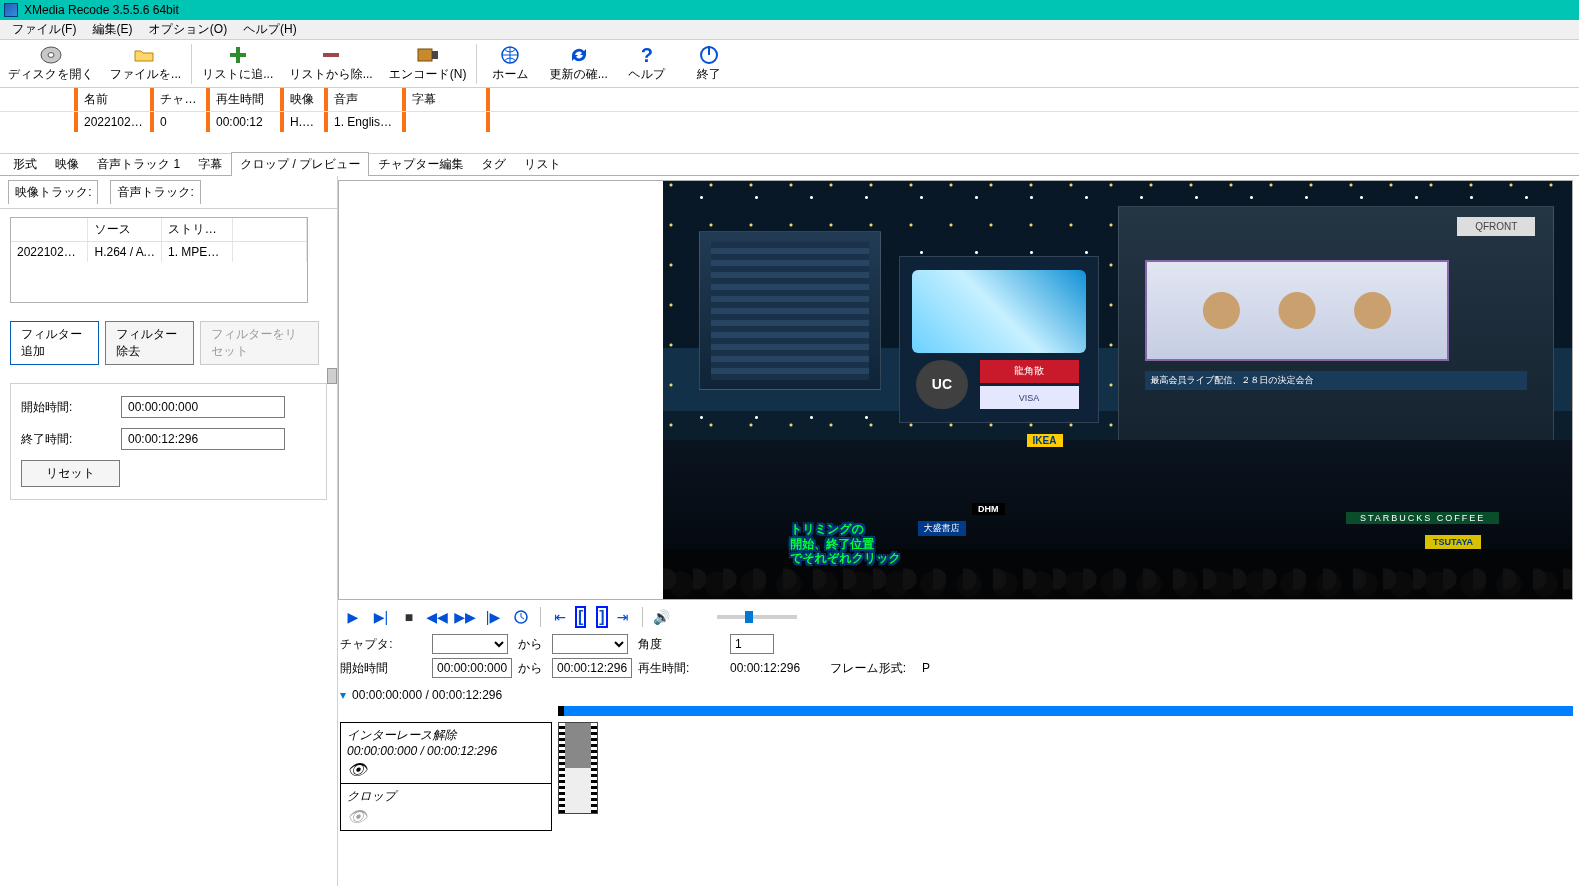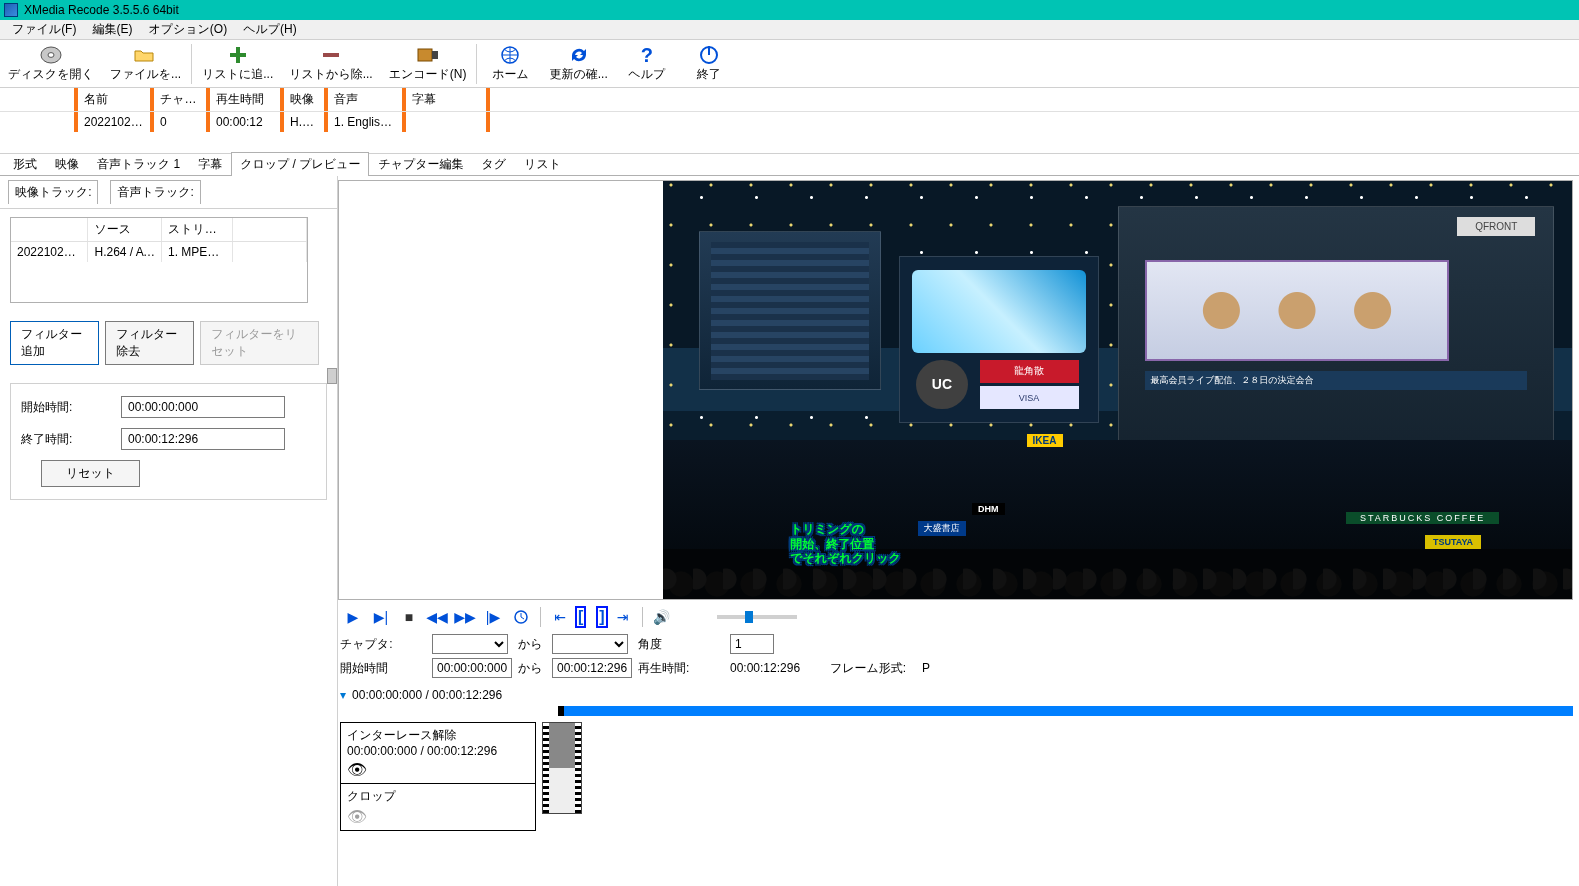--- a/index.html
+++ b/index.html
@@ -44,21 +44,21 @@
     .tt-c3 { width: 74px; }
     .track-table-body { height: 60px; }
     .filter-btns { display: flex; gap: 6px; margin: 14px 18px 0 10px; }
     .btn { padding: 4px 10px; border: 1px solid #7a7a7a; background: #f5f5f5; cursor: default; }
     .btn.primary { border: 1px solid #005fb8; background:#fff; }
     .btn.disabled { color: #9a9a9a; border-color: #cacaca; }
     .time-panel { margin: 18px 10px 0 10px; border: 1px solid #d0d0d0; padding: 12px 10px; }
     .time-row { display: flex; align-items: center; margin-bottom: 10px; }
     .time-row label { width: 100px; }
     .time-input { width: 164px; padding: 3px 6px; border: 1px solid #7a7a7a; }
-    .reset-btn-wrap { margin-top: 4px; margin-left: 20px; }
+    .reset-btn-wrap { margin-top: 4px; }
     .reset-btn { padding: 4px 24px; border: 1px solid #7a7a7a; background: #f5f5f5; }
 
     .right-panel { flex: 1; display: flex; flex-direction: column; padding: 0; overflow:hidden; }
     .preview-area { height: 420px; border: 1px solid #b0b0b0; margin: 4px 6px 0 0; display: flex; position:relative; background:#fff; }
     .preview-left-blank { width: 324px; background:#fff; }
     .preview-img { flex:1; position:relative; overflow:hidden; }
     .preview-img .city { position:absolute; inset:0; background:
       radial-gradient(circle at 20% 10%, #e9d570 0 1px, transparent 2px) 0 0/40px 40px,
       radial-gradient(circle at 70% 30%, #fff 0 1px, transparent 2px) 0 0/55px 55px,
       linear-gradient(#081826 0 40%, #123048 40% 55%, #0a1e2e 55% 100%);
@@ -106,21 +106,21 @@
     .pg-select { width: 76px; height:20px; border:1px solid #7a7a7a; background:#fff; }
     .pg-text { width: 80px; padding:2px 4px; border:1px solid #7a7a7a; }
     .pg-spin { width:44px; height:20px; border:1px solid #7a7a7a; display:flex; align-items:center; padding:0 4px;}
 
     .timeline-wrap { margin-top:6px; }
     .timeline-head { display:flex; align-items:center; gap:6px; padding:0 2px;}
     .chev { color:#0078d4; font-size:12px;}
     .timeline-bar { height: 10px; background:#007fff; margin:4px 6px 0 220px; position:relative;}
     .timeline-bar::before { content:""; position:absolute; left:0; top:0; width:6px; height:100%; background:#000;}
     .filter-stack { display:flex; gap:6px; margin:6px 2px 0 2px;}
-    .filter-card { width: 196px; border:1px solid #000; padding:4px 6px; }
+    .filter-card { width: 212px; border:1px solid #000; padding:4px 6px;font-style:italic; }
     .filter-card .eye { font-size:16px; margin-top:2px;}
     .filter-card.muted .eye { color:#a0a0a0;}
     .film-strip { width:40px; height:92px; background:
       repeating-linear-gradient(#fff 0 3px,#000 3px 6px) left/6px 100% no-repeat,
       repeating-linear-gradient(#fff 0 3px,#000 3px 6px) right/6px 100% no-repeat,
       linear-gradient(#888 0 50%, #eee 50% 100%);
       border:1px solid #444;}
     .scroll-thumb { width:10px; background:#cfcfcf; position:absolute; right:0; top:192px; height:16px; border:1px solid #9a9a9a;}
   </style>
 </head>

